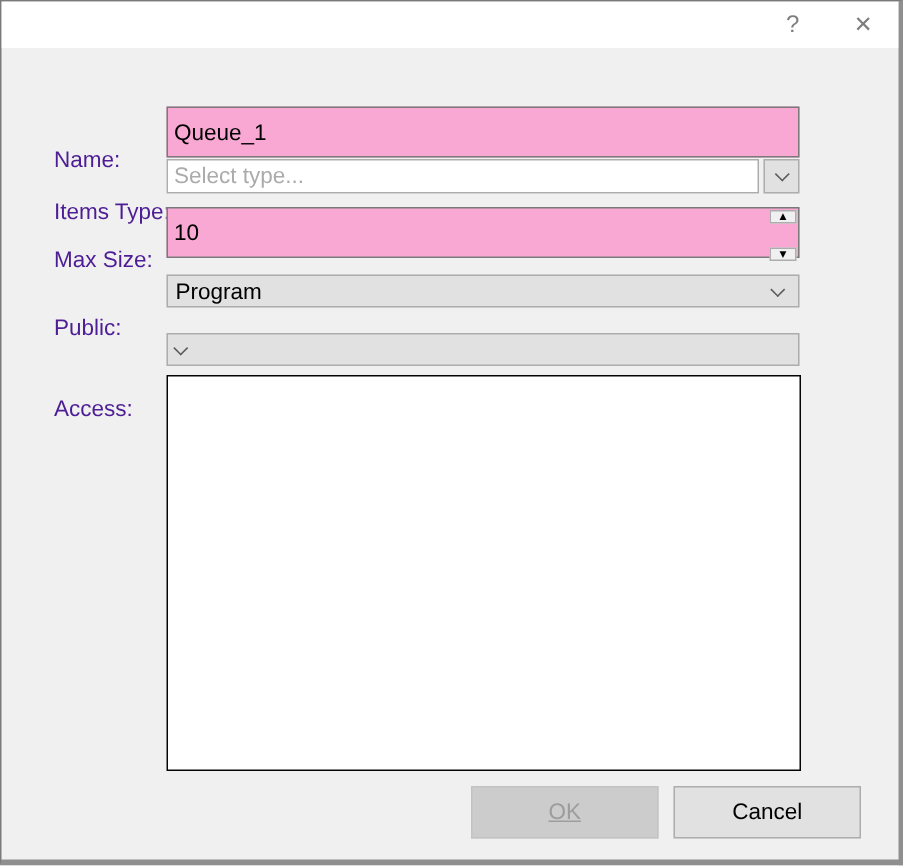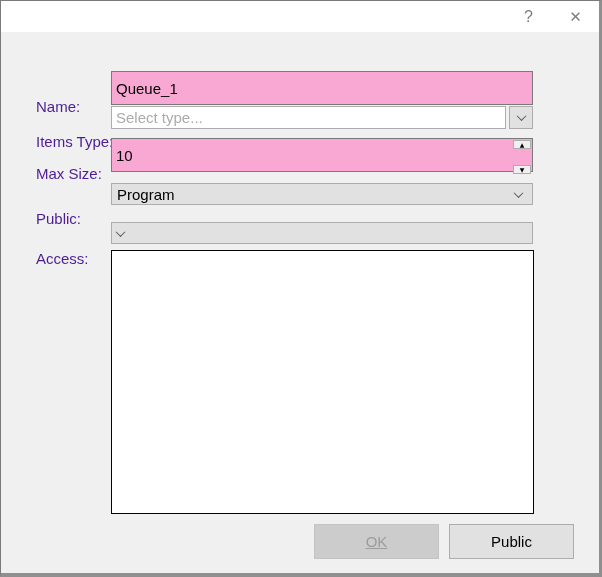--- a/index.html
+++ b/index.html
@@ -174,23 +174,23 @@
       </button>
     </div>
   </div>
 
   <label class="lbl" style="top:182px;height:22px">Public:</label>
   <div class="field dropdown" style="top:182px">
     <span class="dd-value">Program</span>
     <span class="chev"></span>
   </div>
 
-  <label class="lbl" style="top:222px;height:22px">Access:</label>
+  <label class="lbl" style="top:236px;height:22px">Access:</label>
   <div class="field dropdown" style="top:221px">
     <span class="chev"></span>
   </div>
 
   <div class="listbox"></div>
 
   <button class="btn ok" disabled="">OK</button>
-  <button class="btn cancel">Public</button>
+  <button class="btn cancel">Cancel</button>
 
 </div>
 
 </body></html>

